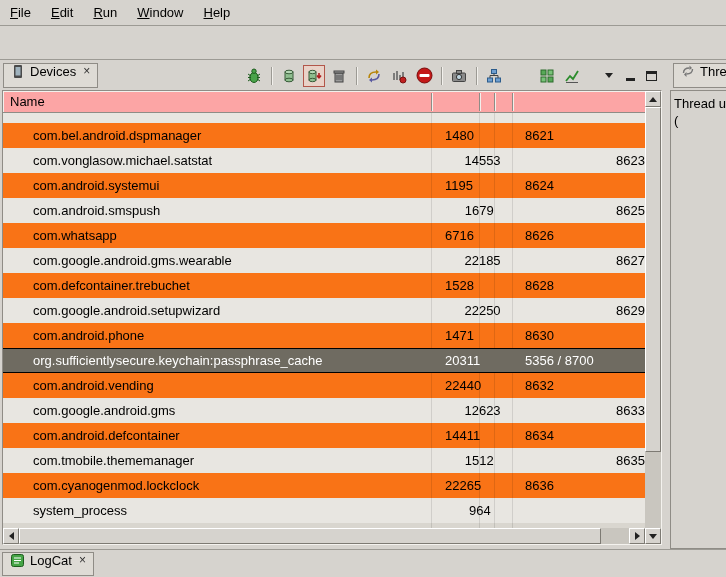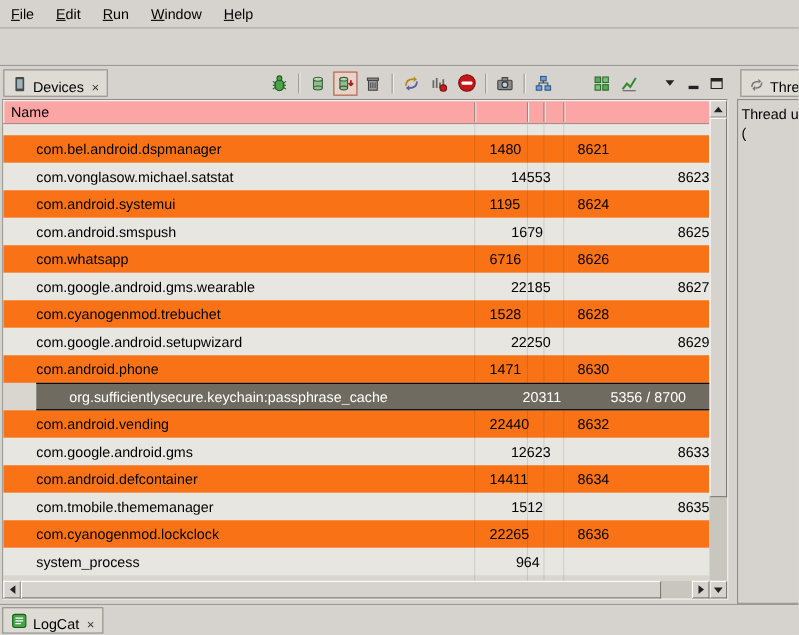--- a/index.html
+++ b/index.html
@@ -26,21 +26,21 @@
   
   .main { position:absolute; left:0; top:60px; width:726px; height:489px; }
   .devices-view { position:absolute; left:0; top:0; width:666px; height:489px; }
   .panel-divider { position:absolute; left:666px; top:0; width:4px; height:489px; background:#d6d3ce; }
   .threads-view { position:absolute; left:670px; top:0; width:56px; height:489px; overflow:hidden; }
 
   
   .tabbar { position:absolute; left:0; top:0; right:0; height:30px; background:#d6d3ce; }
   .tab {
     position:absolute; left:3px; top:3px; height:25px;
-    display:inline-flex; align-items:flex-end; gap:5px; padding:0 7px;
+    display:inline-flex; align-items:flex-start; gap:5px; padding:0 7px;
     background:#dedbd5; border:1px solid #8f8c86; white-space:nowrap;
   }
   .tab .close { font-size:12px; color:#333; margin-left:2px; cursor:default; }
 
   
   .view-toolbar {
     position:absolute; right:6px; top:3px; height:25px;
     display:flex; align-items:center; gap:3px;
   }
   .tbtn {
@@ -73,21 +73,20 @@
   .col-line { position:absolute; top:0; bottom:0; width:1px; background:rgba(0,0,0,0.10); z-index:1; }
   .trow {
     position:relative; height:25px; display:flex; align-items:center; z-index:0;
   }
   .trow.dark { background:#f97316; }
   .trow.light { background:#e8e6e1;gap:24px; }
   .trow.selected {
     background:#6f6b61; color:#fff; z-index:2;
     border-top:1px solid #000; border-bottom:1px solid #000;
     height:25px;
-    margin-left:30px;
   }
   .cell-name { width:428px; padding-left:30px; overflow:hidden; white-space:nowrap; }
   .cell-pid  { width:48px;  padding-left:14px; }
   .cell-g1   { width:15px; }
   .cell-g2   { width:18px; }
   .cell-port { flex:1; padding-left:13px; white-space:nowrap; }
 
   
   .vscroll { position:absolute; right:0; top:0; width:16px; height:453px; background:#c9c6bf; }
   .hscroll { position:absolute; left:0; bottom:0; width:642px; height:16px; background:#c9c6bf; }
@@ -297,21 +296,21 @@
               <span class="cell-port">8626</span>
             </div>
             <div class="trow light">
               <span class="cell-name">com.google.android.gms.wearable</span>
               <span class="cell-pid">22185</span>
               <span class="cell-g1"></span>
               <span class="cell-g2"></span>
               <span class="cell-port">8627</span>
             </div>
             <div class="trow dark">
-              <span class="cell-name">com.cyanogenmod.trebuchet</span>
+              <span class="cell-name">com.defcontainer.trebuchet</span>
               <span class="cell-pid">1528</span>
               <span class="cell-g1"></span>
               <span class="cell-g2"></span>
               <span class="cell-port">8628</span>
             </div>
             <div class="trow light">
               <span class="cell-name">com.google.android.setupwizard</span>
               <span class="cell-pid">22250</span>
               <span class="cell-g1"></span>
               <span class="cell-g2"></span>

